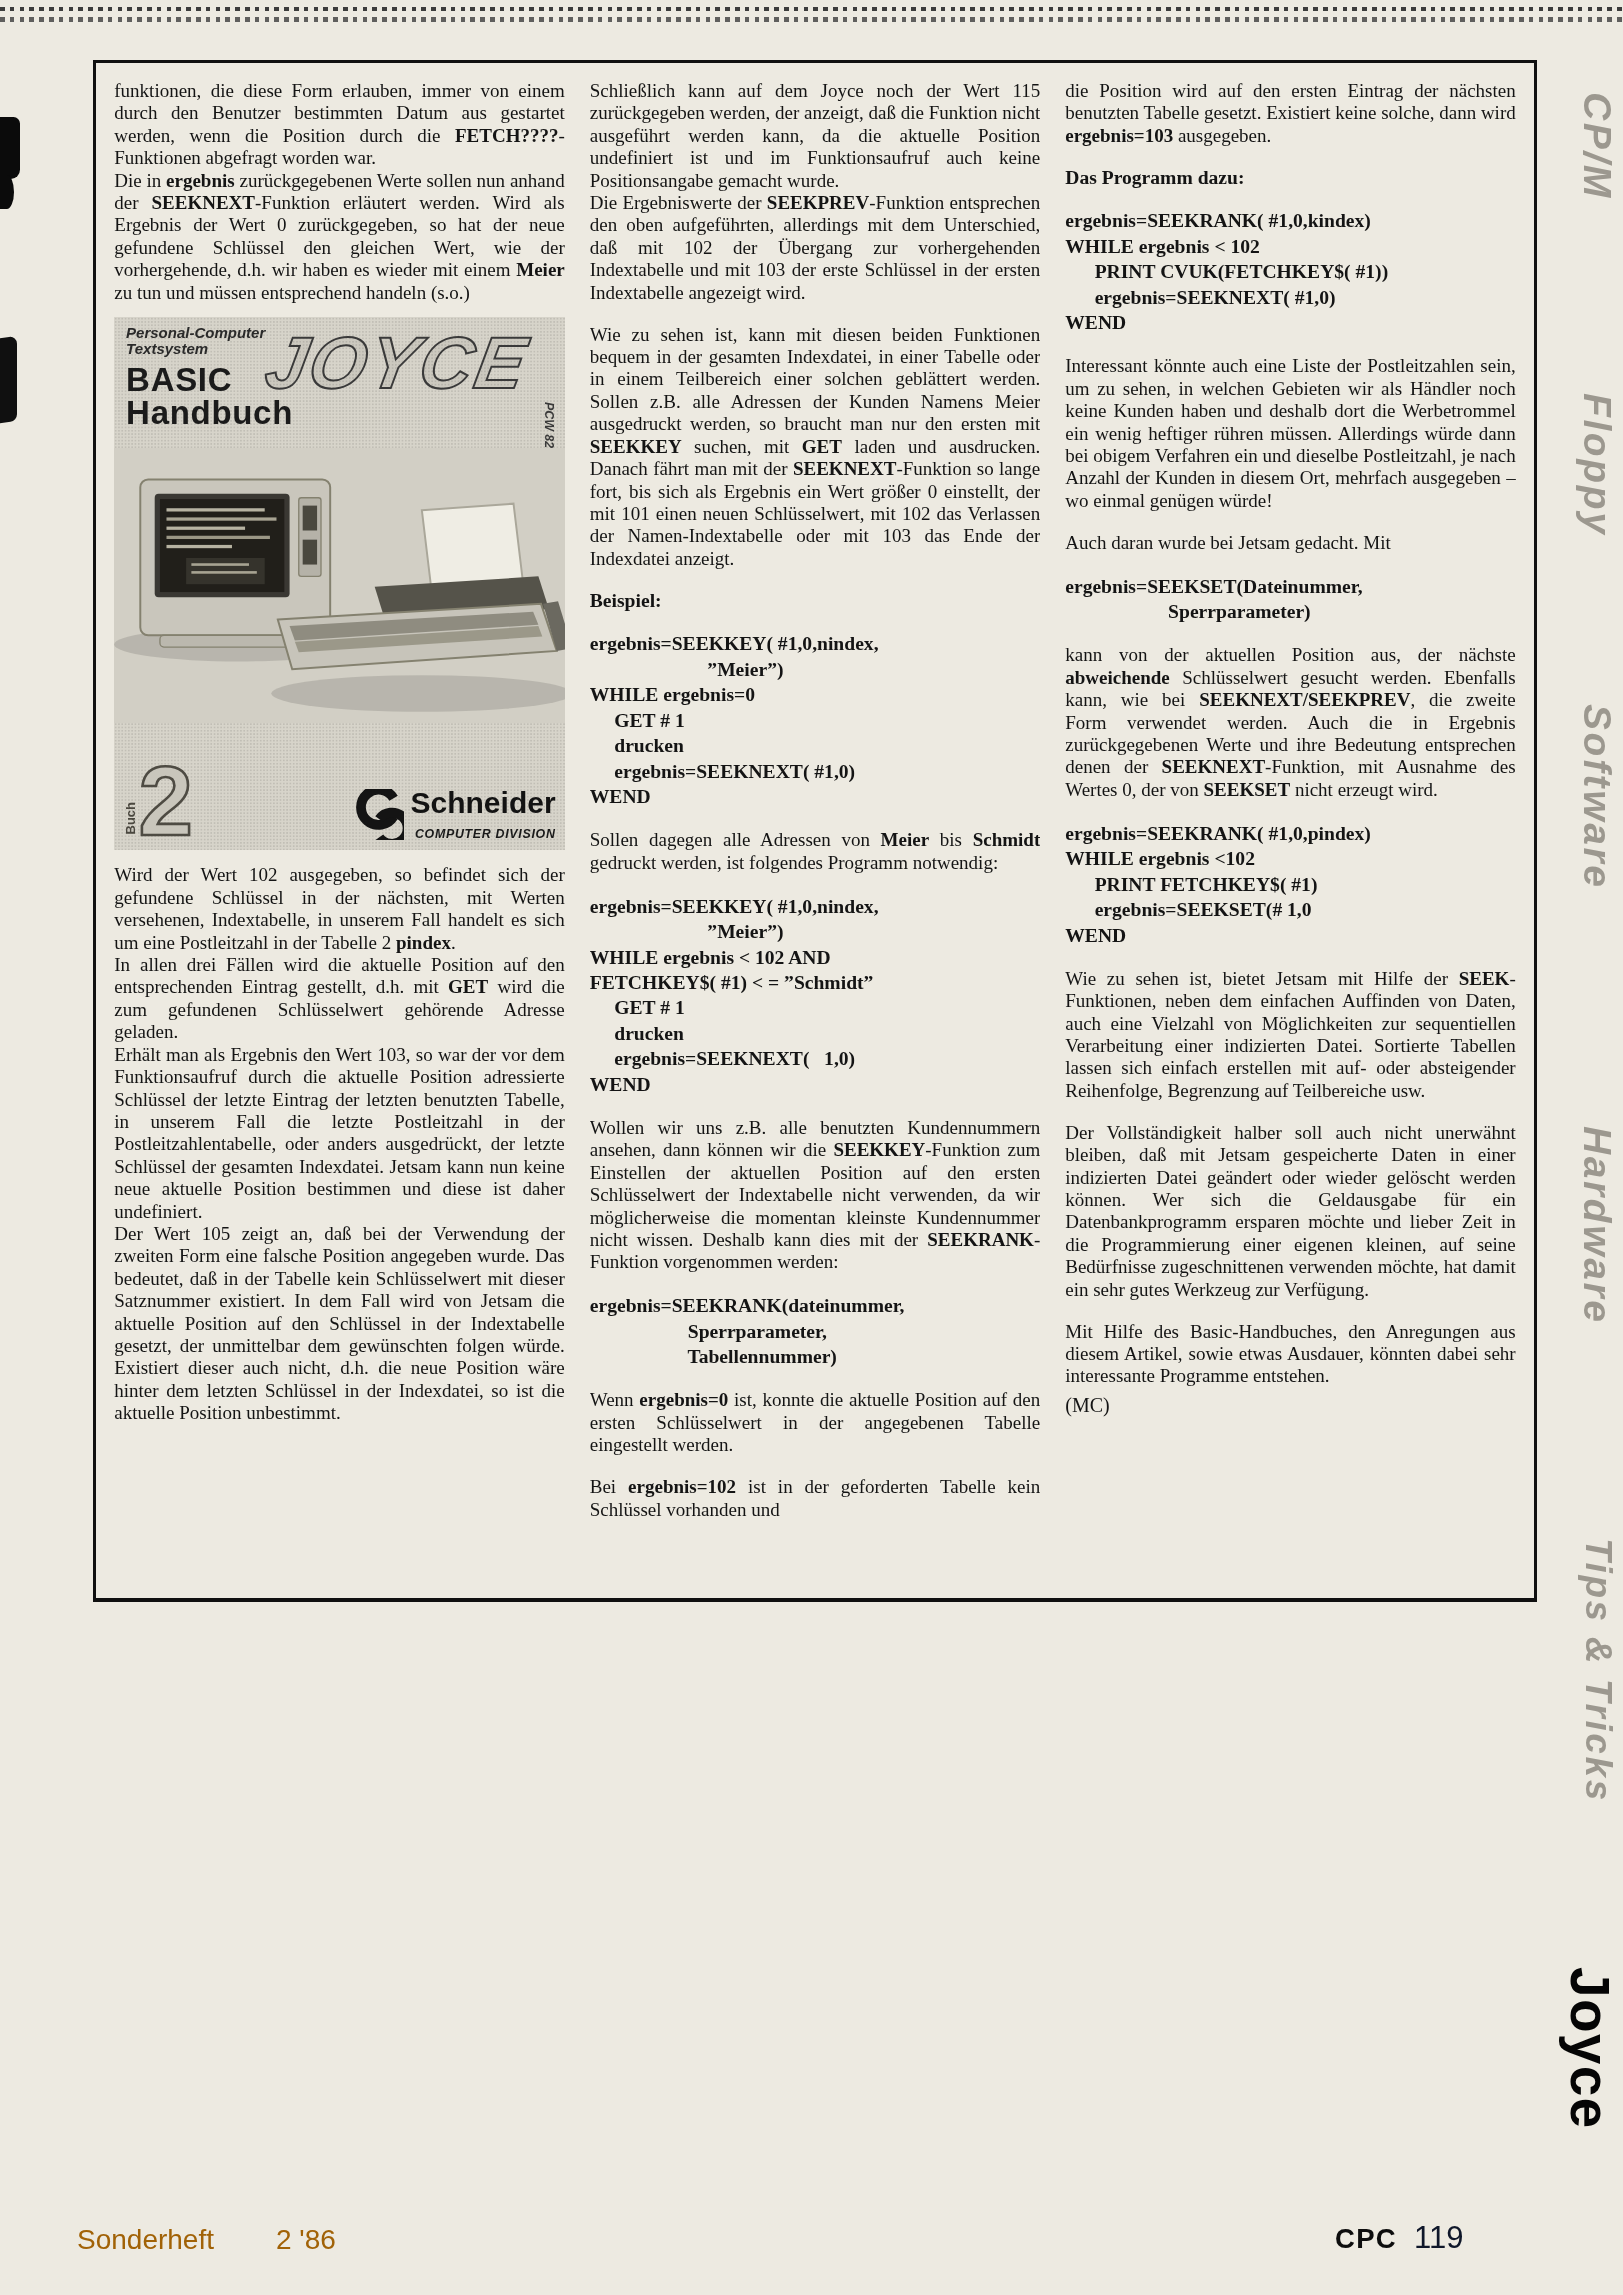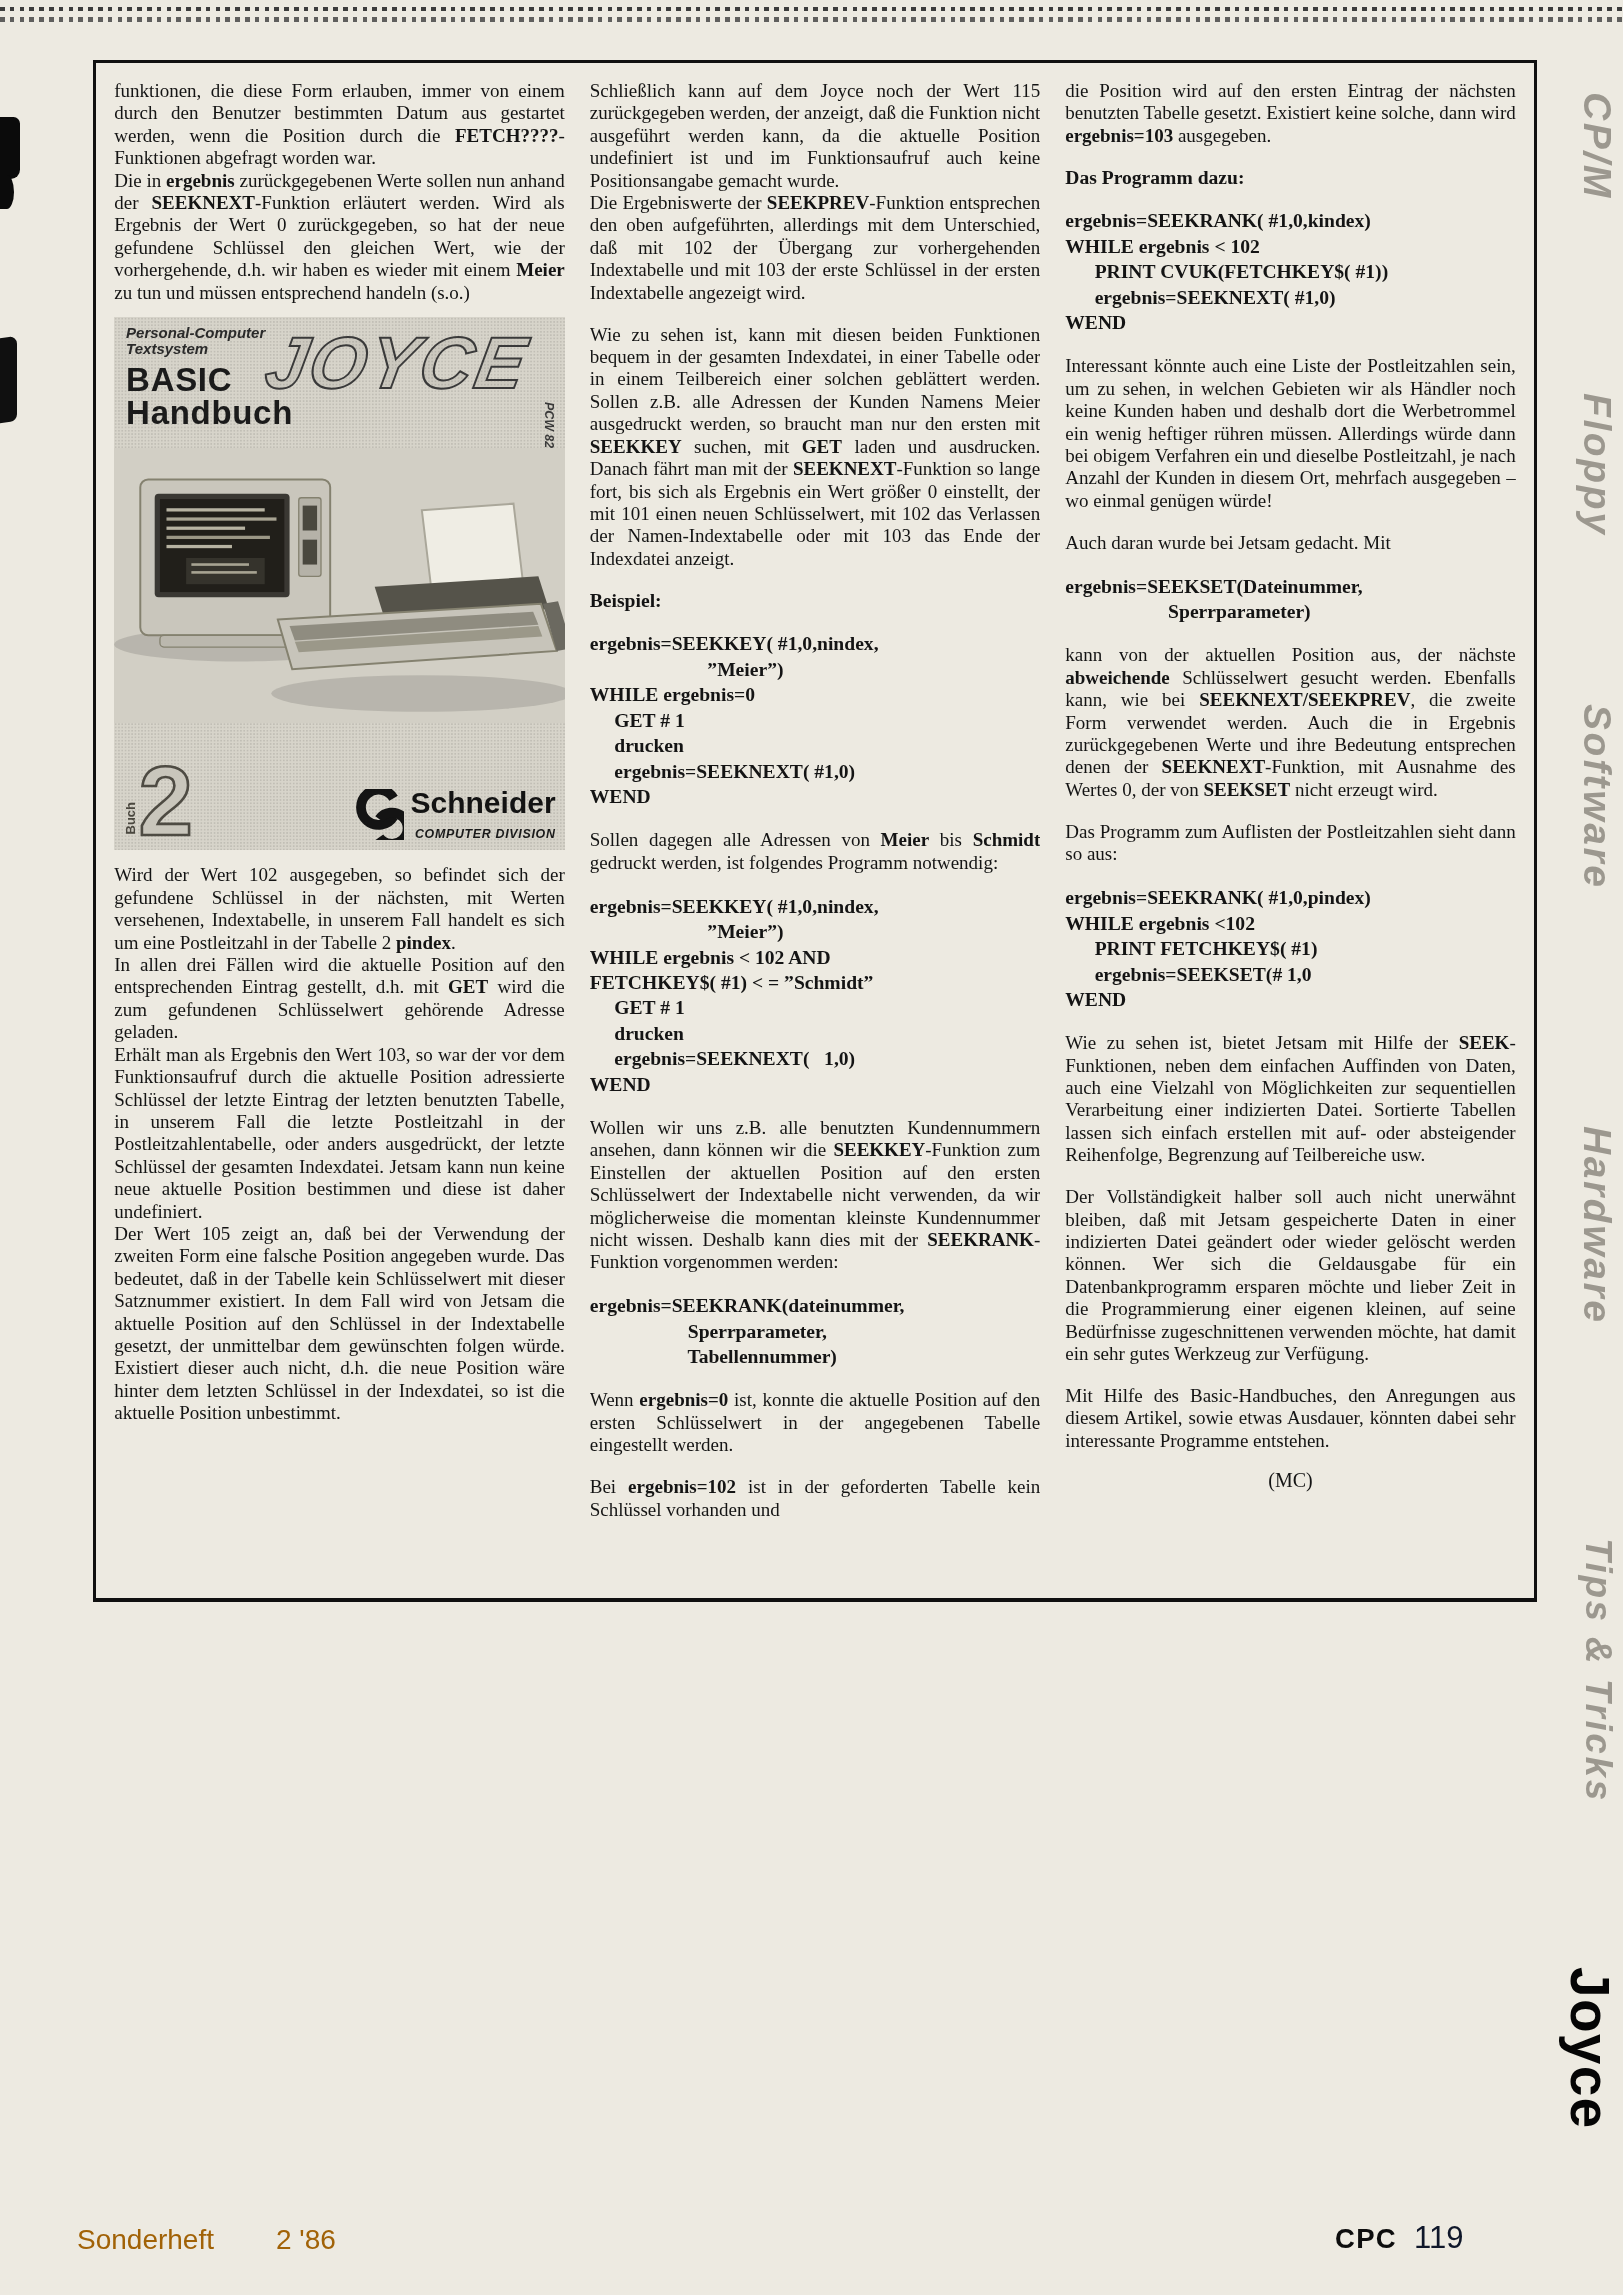--- a/index.html
+++ b/index.html
@@ -27,21 +27,21 @@
     box-sizing:border-box;padding:17px 18.3px 11.8px;
     display:flex;gap:25px;
   }
   .col{flex:1 1 0;overflow:hidden;}
   .para{margin:0;font-size:19px;line-height:1.18;text-align:justify;}
   .para b{font-weight:700;}
   .gap{margin-top:19.6px;}
   .block-label{margin:19.6px 0 0;font-weight:700;font-size:19.6px;}
   .code-block{margin:19.6px 0 0;font-family:"Liberation Serif",serif;font-weight:700;
     font-size:19.6px;line-height:1.3;white-space:pre;}
-  .signature{margin-top:17px;text-align:center;font-size:20px;}
+  .signature{margin-top:6px;text-align:left;font-size:20px;}
 
   
   .book-cover{position:relative;margin:13px 0 14.4px;height:533px;background:#d7d4ca;overflow:hidden;
     background-image:radial-gradient(rgba(0,0,0,.10) 0.7px, transparent 0.9px);background-size:3.3px 3.3px;}
   .cover-kicker{position:absolute;top:7.9px;left:11.8px;font:italic 700 15px "Liberation Sans",sans-serif;
     color:#2a2a2a;line-height:1.08;}
   .cover-title{position:absolute;top:46px;left:11.8px;font:900 33px "Liberation Sans",sans-serif;
     color:#1b1b1b;line-height:1.0;letter-spacing:0.7px;}
   .cover-brand{position:absolute;top:3.9px;right:37px;font:italic 900 73px "Liberation Sans",sans-serif;
     transform:skewX(-10deg);color:rgba(0,0,0,0.05);-webkit-text-stroke:2px #3a3a3a;letter-spacing:2.6px;}
@@ -200,21 +200,20 @@
       <pre class="code-block">ergebnis=SEEKRANK( #1,0,kindex)
 WHILE ergebnis &lt; 102
       PRINT CVUK(FETCHKEY$( #1))
       ergebnis=SEEKNEXT( #1,0)
 WEND</pre>
       <p class="para gap"><span>Interessant könnte auch eine Liste der Postleitzahlen sein, um zu sehen, in welchen Gebieten wir als Händler noch keine Kunden haben und deshalb dort die Werbetrommel ein wenig heftiger rühren müssen. Allerdings würde dann bei obigem Verfahren ein und dieselbe Postleitzahl, je nach Anzahl der Kunden in diesem Ort, mehrfach ausgegeben – wo einmal genügen würde!</span></p>
       <p class="para gap"><span>Auch daran wurde bei Jetsam gedacht. Mit</span></p>
       <pre class="code-block">ergebnis=SEEKSET(Dateinummer,
                      Sperrparameter)</pre>
       <p class="para gap"><span>kann von der aktuellen Position aus, der nächste </span><b>abweichende</b><span> Schlüsselwert gesucht werden. Ebenfalls kann, wie bei </span><b>SEEKNEXT/SEEKPREV</b><span>, die zweite Form verwendet werden. Auch die in Ergebnis zurückgegebenen Werte und ihre Bedeutung entsprechen denen der </span><b>SEEKNEXT</b><span>-Funktion, mit Ausnahme des Wertes 0, der von </span><b>SEEKSET</b><span> nicht erzeugt wird.</span></p>
-      <p class="para gap"><span>Das Programm zum Auflisten der Postleitzahlen sieht dann so aus:</span></p>
       <pre class="code-block">ergebnis=SEEKRANK( #1,0,pindex)
 WHILE ergebnis &lt;102
       PRINT FETCHKEY$( #1)
       ergebnis=SEEKSET(# 1,0
 WEND</pre>
       <p class="para gap"><span>Wie zu sehen ist, bietet Jetsam mit Hilfe der </span><b>SEEK</b><span>-Funktionen, neben dem einfachen Auffinden von Daten, auch eine Vielzahl von Möglichkeiten zur sequentiellen Verarbeitung einer indizierten Datei. Sortierte Tabellen lassen sich einfach erstellen mit auf- oder absteigender Reihenfolge, Begrenzung auf Teilbereiche usw.</span></p>
       <p class="para gap"><span>Der Vollständigkeit halber soll auch nicht unerwähnt bleiben, daß mit Jetsam gespeicherte Daten in einer indizierten Datei geändert oder wieder gelöscht werden können. Wer sich die Geldausgabe für ein Datenbankprogramm ersparen möchte und lieber Zeit in die Programmierung einer eigenen kleinen, auf seine Bedürfnisse zugeschnittenen verwenden möchte, hat damit ein sehr gutes Werkzeug zur Verfügung.</span></p>
       <p class="para gap"><span>Mit Hilfe des Basic-Handbuches, den Anregungen aus diesem Artikel, sowie etwas Ausdauer, könnten dabei sehr interessante Programme entstehen.</span></p>
       <p class="signature">(MC)</p>
     </div>

